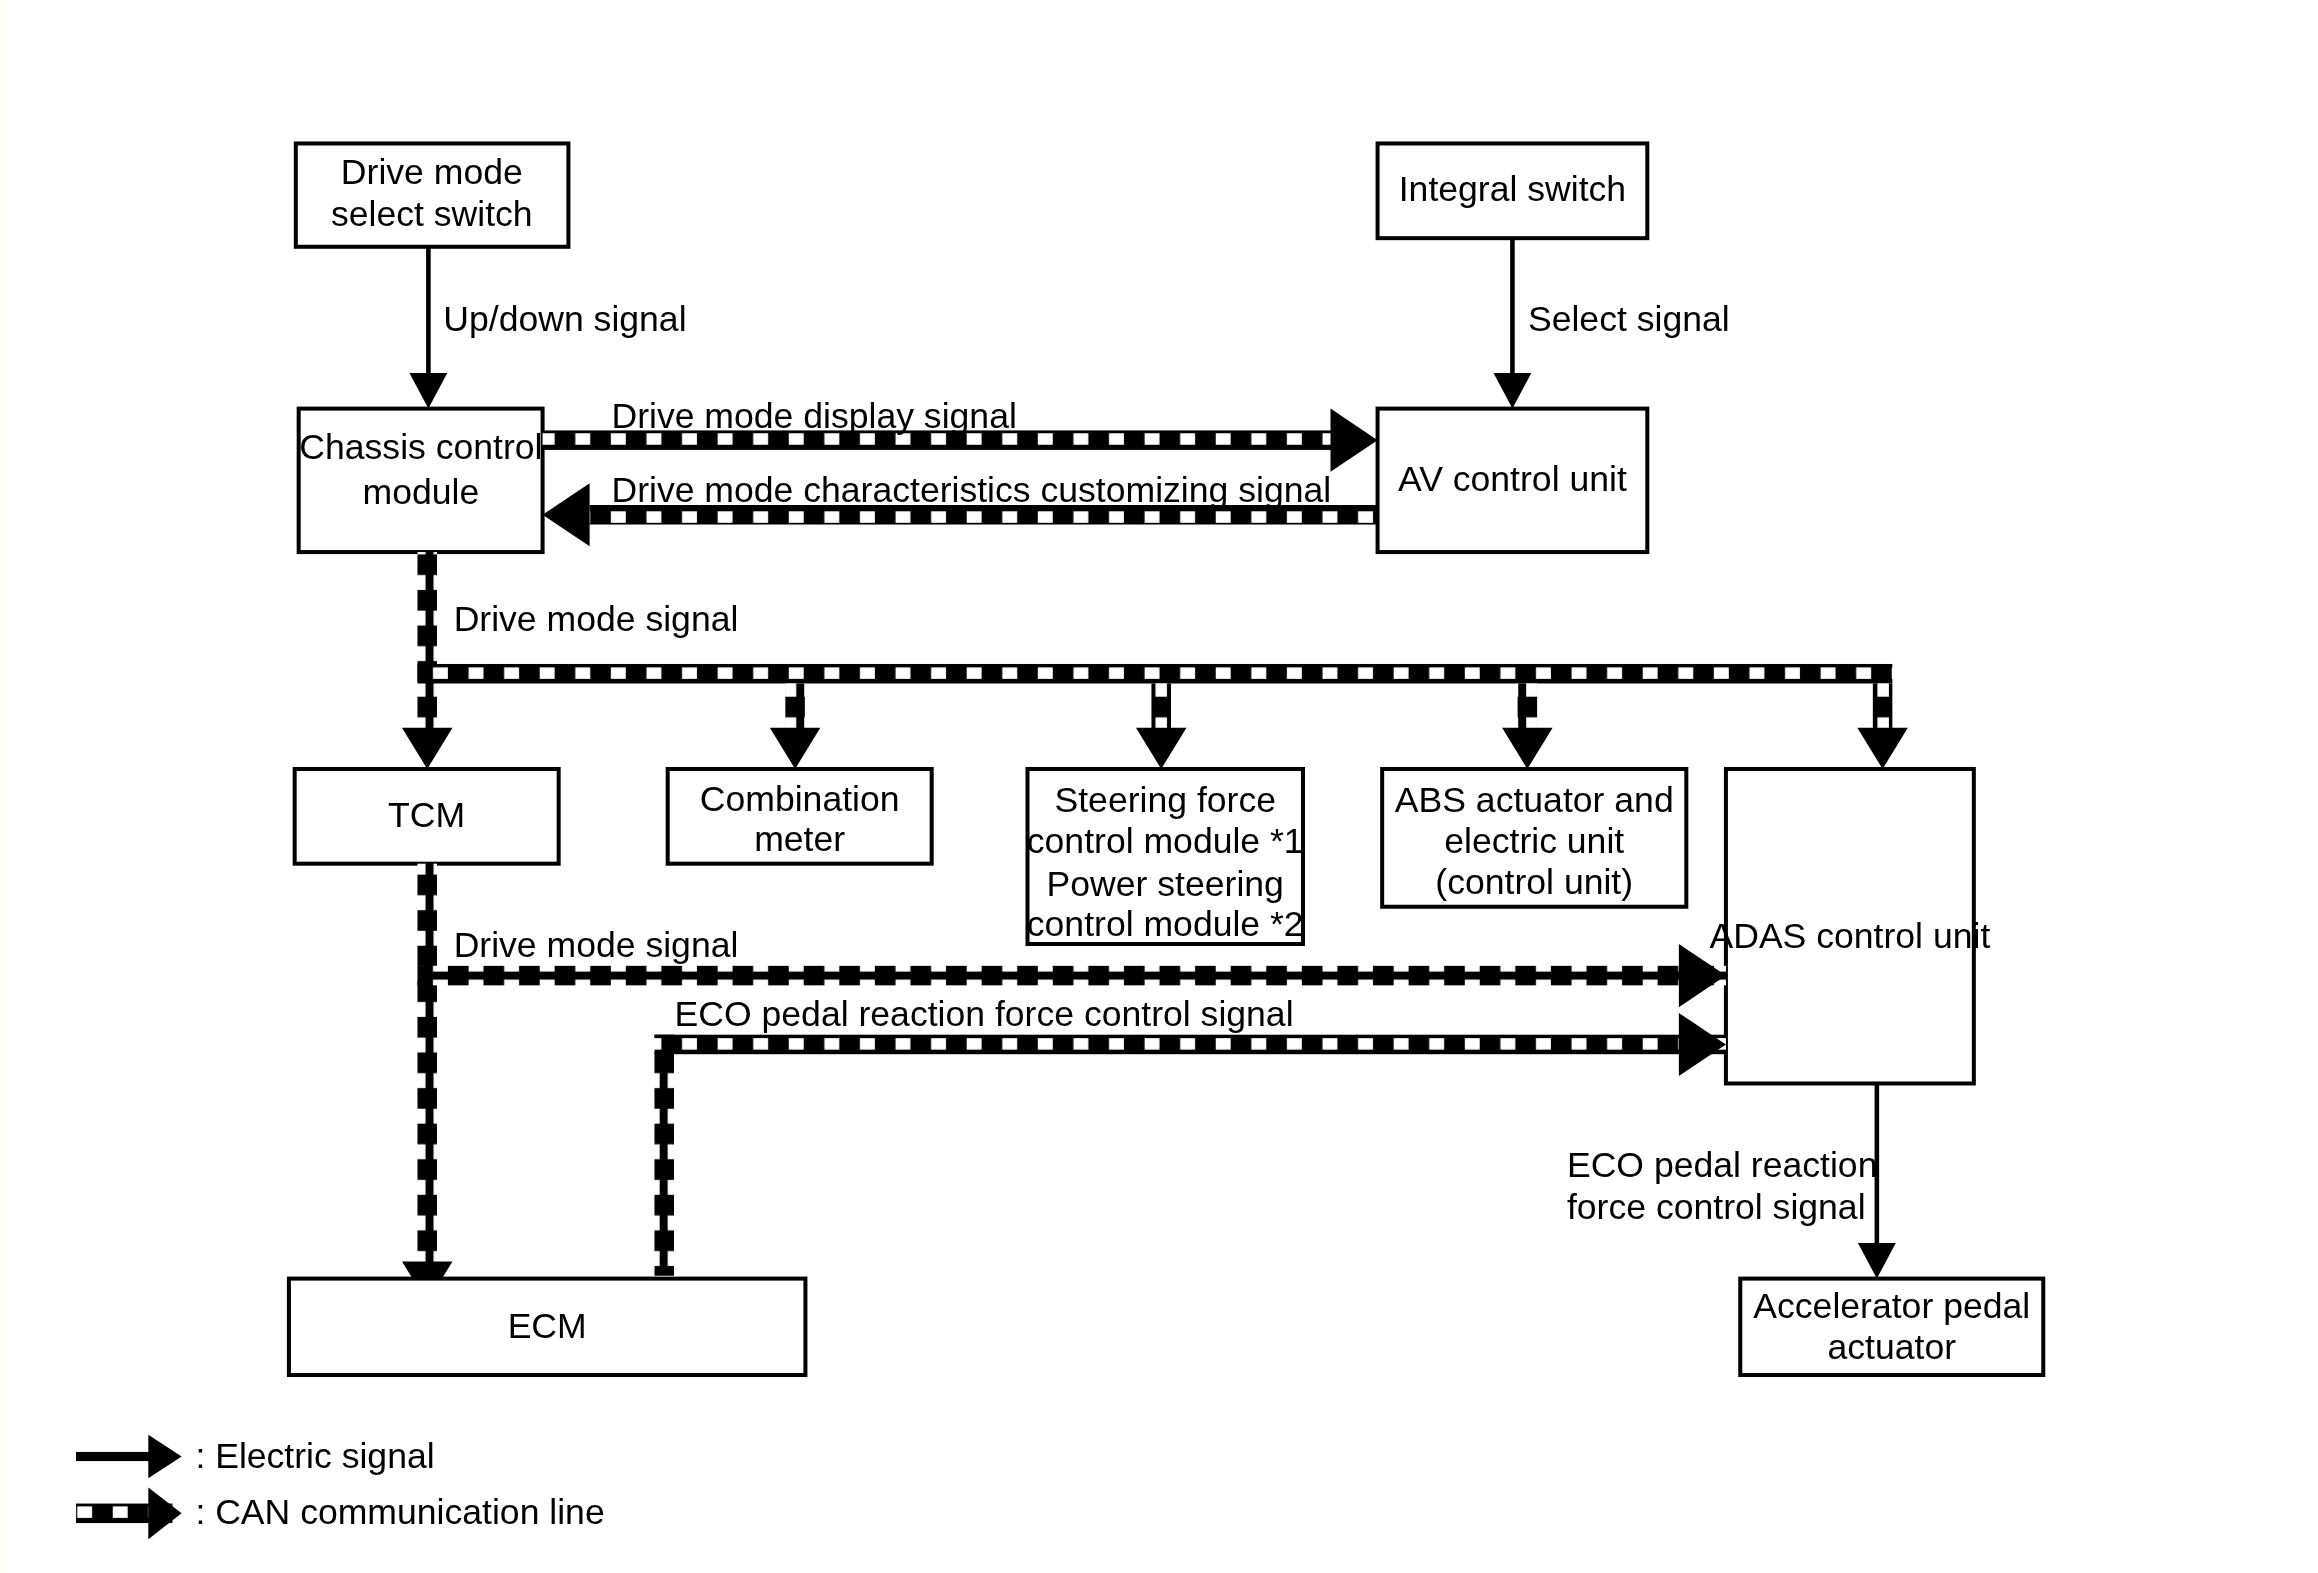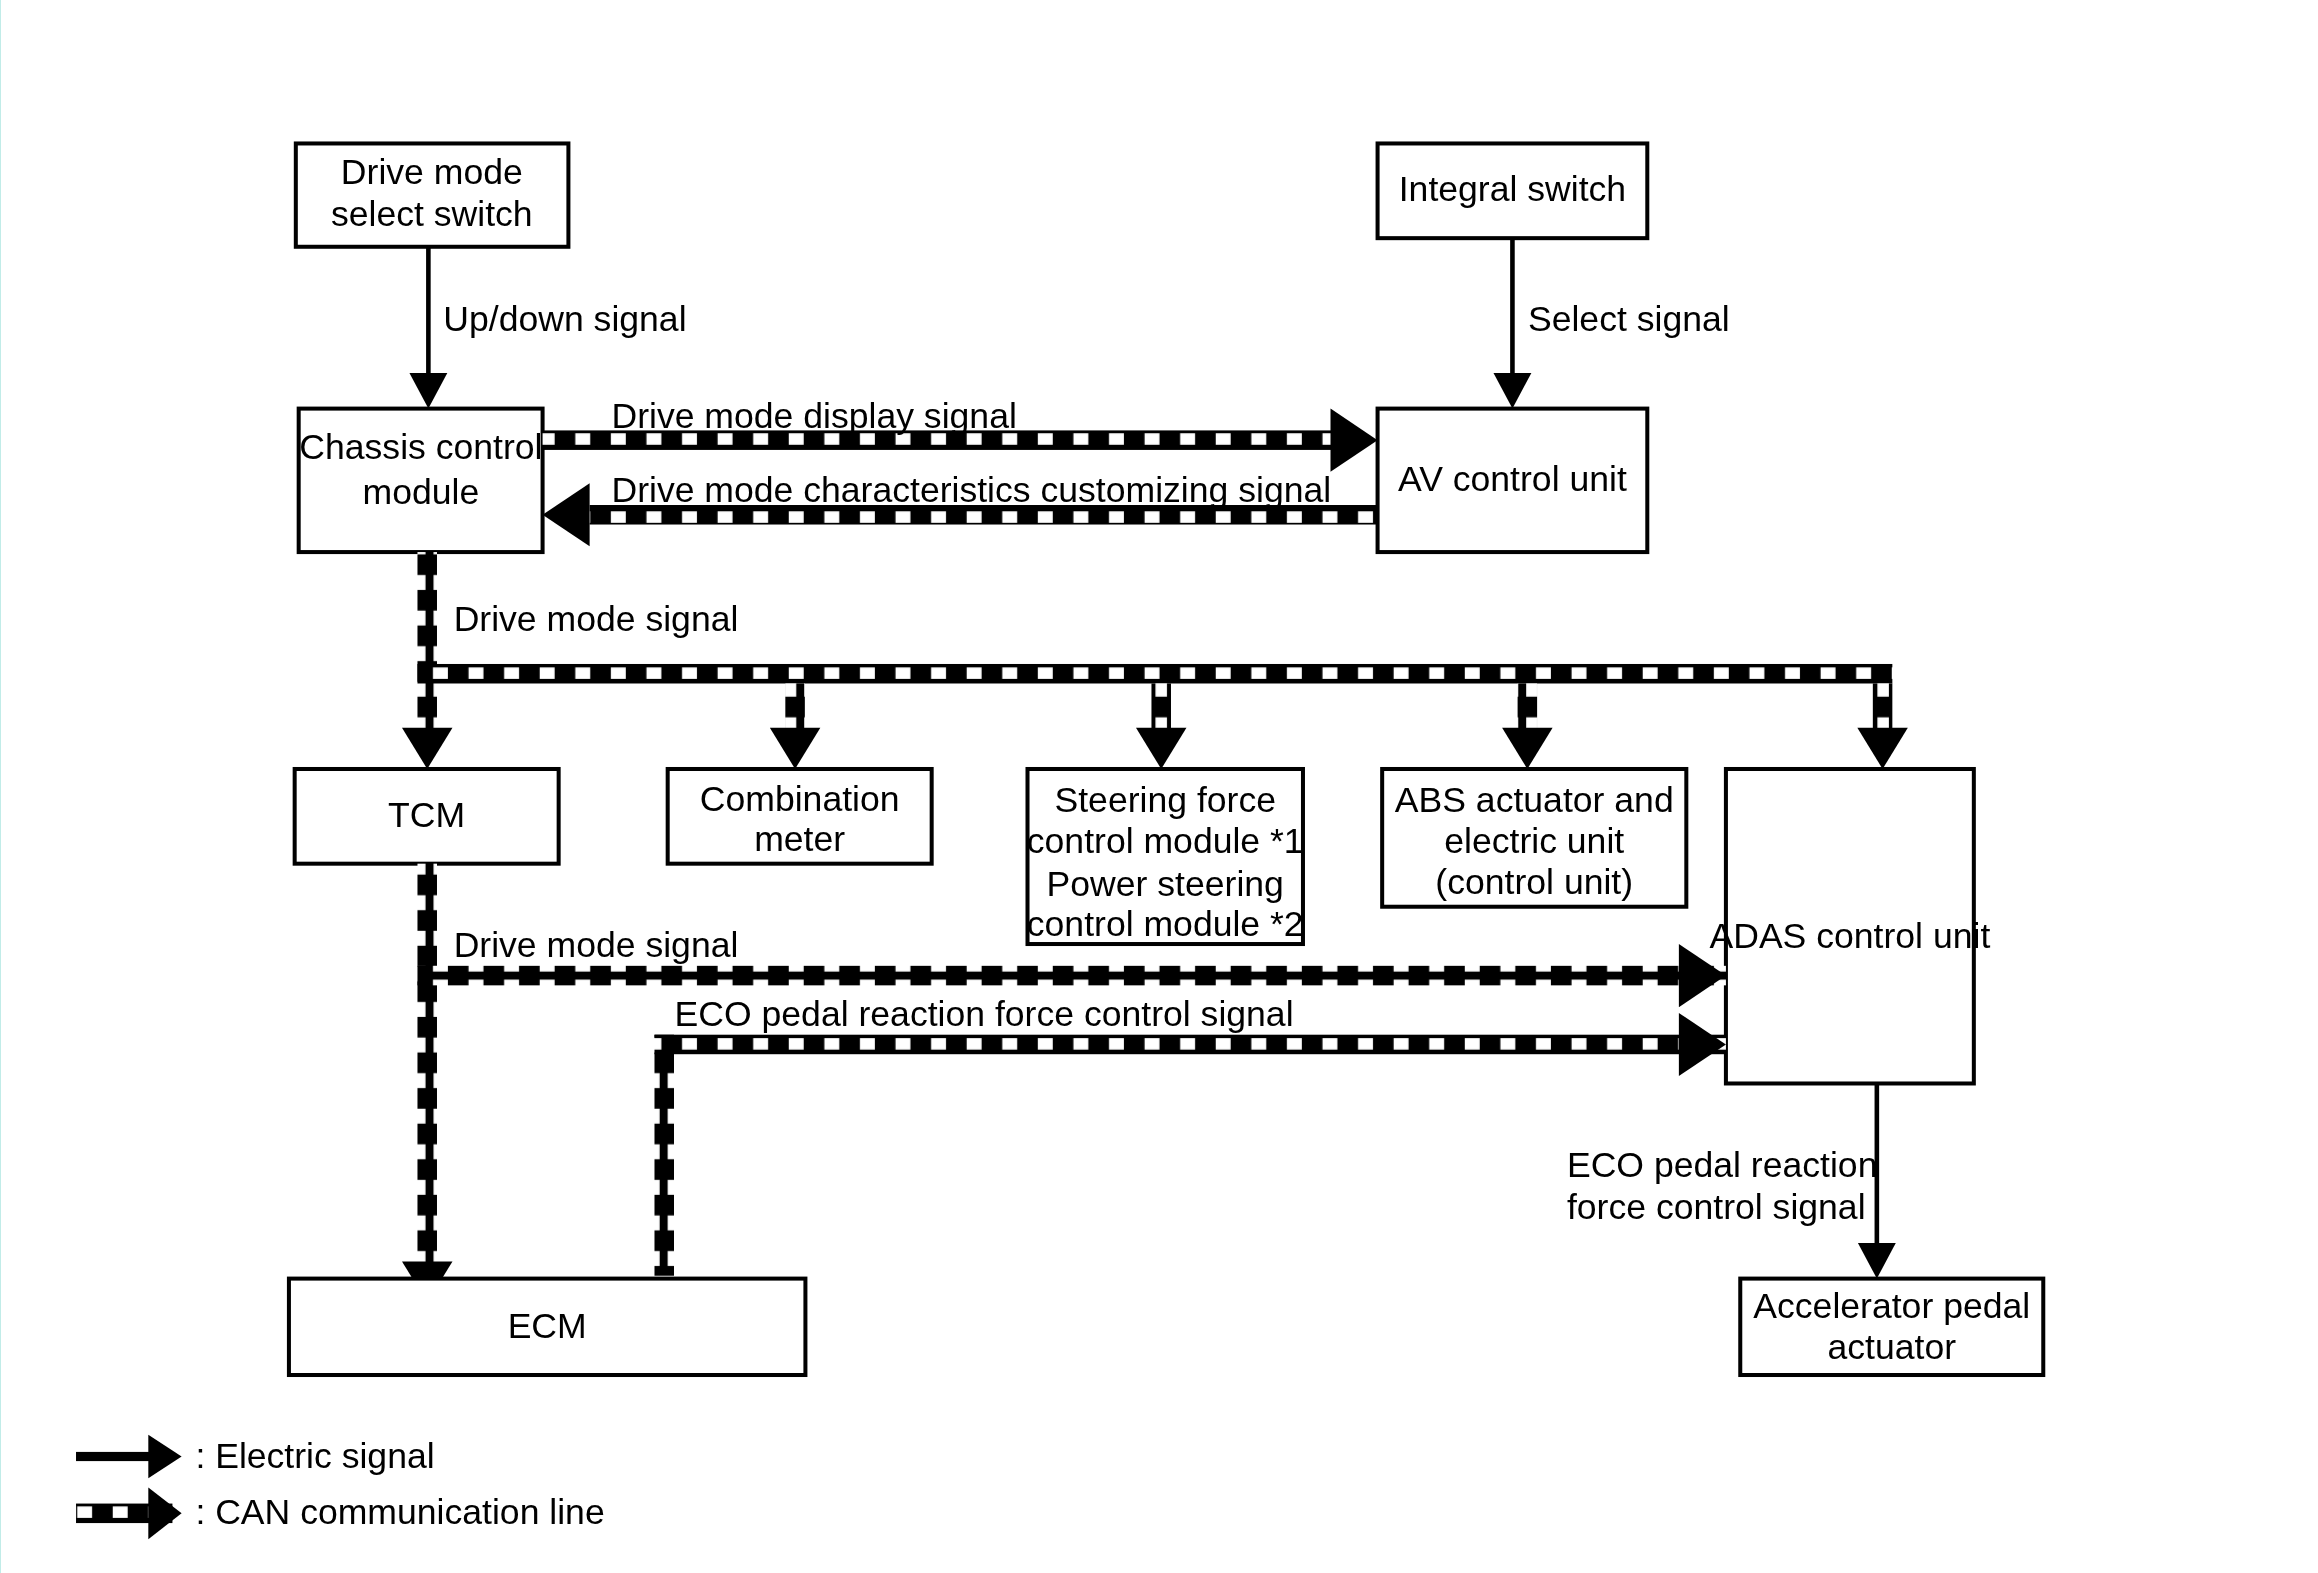--- a/index.html
+++ b/index.html
@@ -1,17 +1,17 @@
 <!DOCTYPE html>
 <html style="font-size:9.2px"><head>
 <meta charset="utf-8">
 <style>
   html,body{margin:0;padding:0;background:#ffffff;}
   body{font-family:"Liberation Sans",sans-serif;}
-  #stage{position:relative;width:2319px;height:1573px;background:#14b8a6;overflow:hidden;}
+  #stage{position:relative;width:2319px;height:1573px;background:#fef9c3;overflow:hidden;}
   svg{display:block;width:2319px;height:1573px;}
   .boxrect{fill:#ffffff;stroke:#000000;stroke-width:7;}
   .blabel{font-family:"Liberation Sans",sans-serif;font-size:62px;fill:#000;text-anchor:middle;dominant-baseline:middle;}
   .slabel{font-family:"Liberation Sans",sans-serif;font-size:62px;fill:#000;text-anchor:start;dominant-baseline:middle;}
   .eline{stroke:#000;stroke-width:8;fill:none;}
   .canbar{fill:#000;}
   .arrowhd{fill:#000;}
 </style>
 </head>
 <body>

